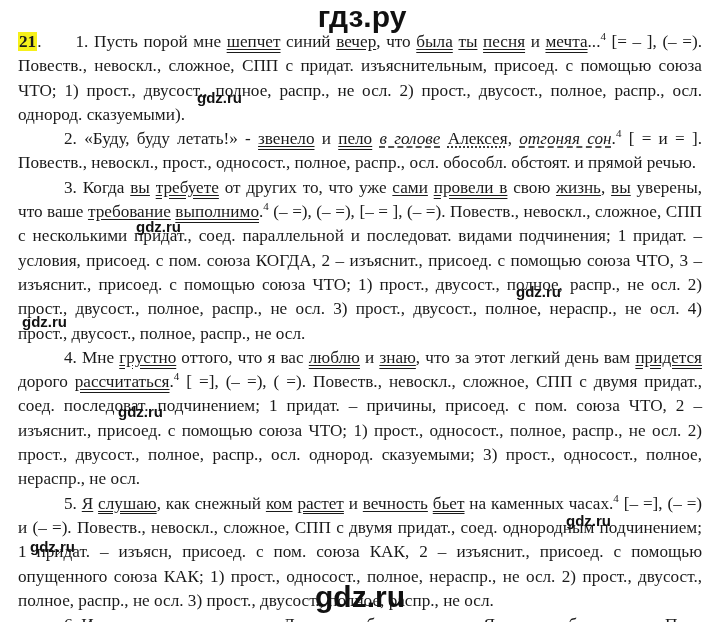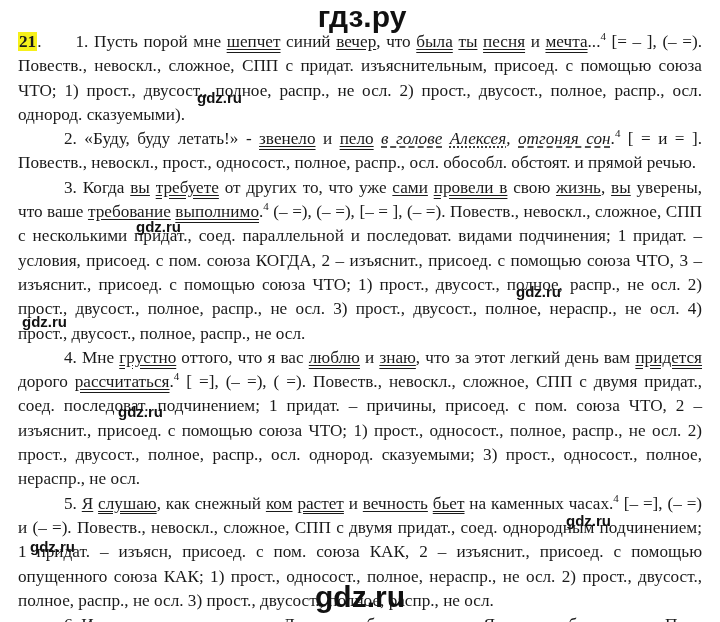--- a/index.html
+++ b/index.html
@@ -7,21 +7,21 @@
   .site-title { position: absolute; top: 0; left: 2px; width: 720px; text-align: center; font-family: "Liberation Sans", sans-serif; font-weight: bold; font-size: 30px; line-height: 34px; color: #111; }
   .footer-logo { position: absolute; top: 580px; left: 0; width: 720px; text-align: center; font-family: "Liberation Sans", sans-serif; font-weight: bold; font-size: 30px; line-height: 34px; color: #111; }
   .content { position: absolute; top: 30px; left: 18px; width: 684px; font-size: 17.2px; line-height: 24.3px; text-align: justify; }
   .para { margin: 0; text-indent: 46px; }
   .para.first { text-indent: 0; }
   .num-badge { background: #f6f01a; font-weight: bold; padding: 0 1px; }
   .gap { display: inline-block; width: 34px; }
   .u1 { text-decoration: underline; text-underline-offset: 2px; }
   .u2 { text-decoration: underline double; text-underline-offset: 2px; }
   .u3 { text-decoration: underline dashed; text-underline-offset: 2px; font-style: italic; }
-  .u4 { text-decoration: underline dotted; text-underline-offset: 2px; font-style: italic; }
+  .u4 { text-decoration: underline dotted; text-underline-offset: 2px; }
   sup { font-size: 11px; vertical-align: 7px; line-height: 0; }
   .wm { position: absolute; font-family: "Liberation Sans", sans-serif; font-weight: bold; font-size: 15px; color: #111; }
 </style>
 </head>
 <body>
 
 <div class="site-title">гдз.ру</div>
 
 <div class="content">
   <p class="para first"><span class="num-badge">21</span><span>.</span><span class="gap"></span><span class="segs"><span>1. Пусть порой мне </span><span class="u2">шепчет</span><span> синий </span><span class="u1">вечер</span><span>, что </span><span class="u2">была</span><span> </span><span class="u1">ты</span><span> </span><span class="u2">песня</span><span> и </span><span class="u2">мечта</span><span>...</span><sup>4</sup><span> [= – ], (– =). Повеств., невоскл., сложное, СПП с придат. изъяснительным, присоед. с помощью союза ЧТО; 1) прост., двусост., полное, распр., не осл. 2) прост., двусост., полное, распр., осл. однород. сказуемыми).</span></span></p>

